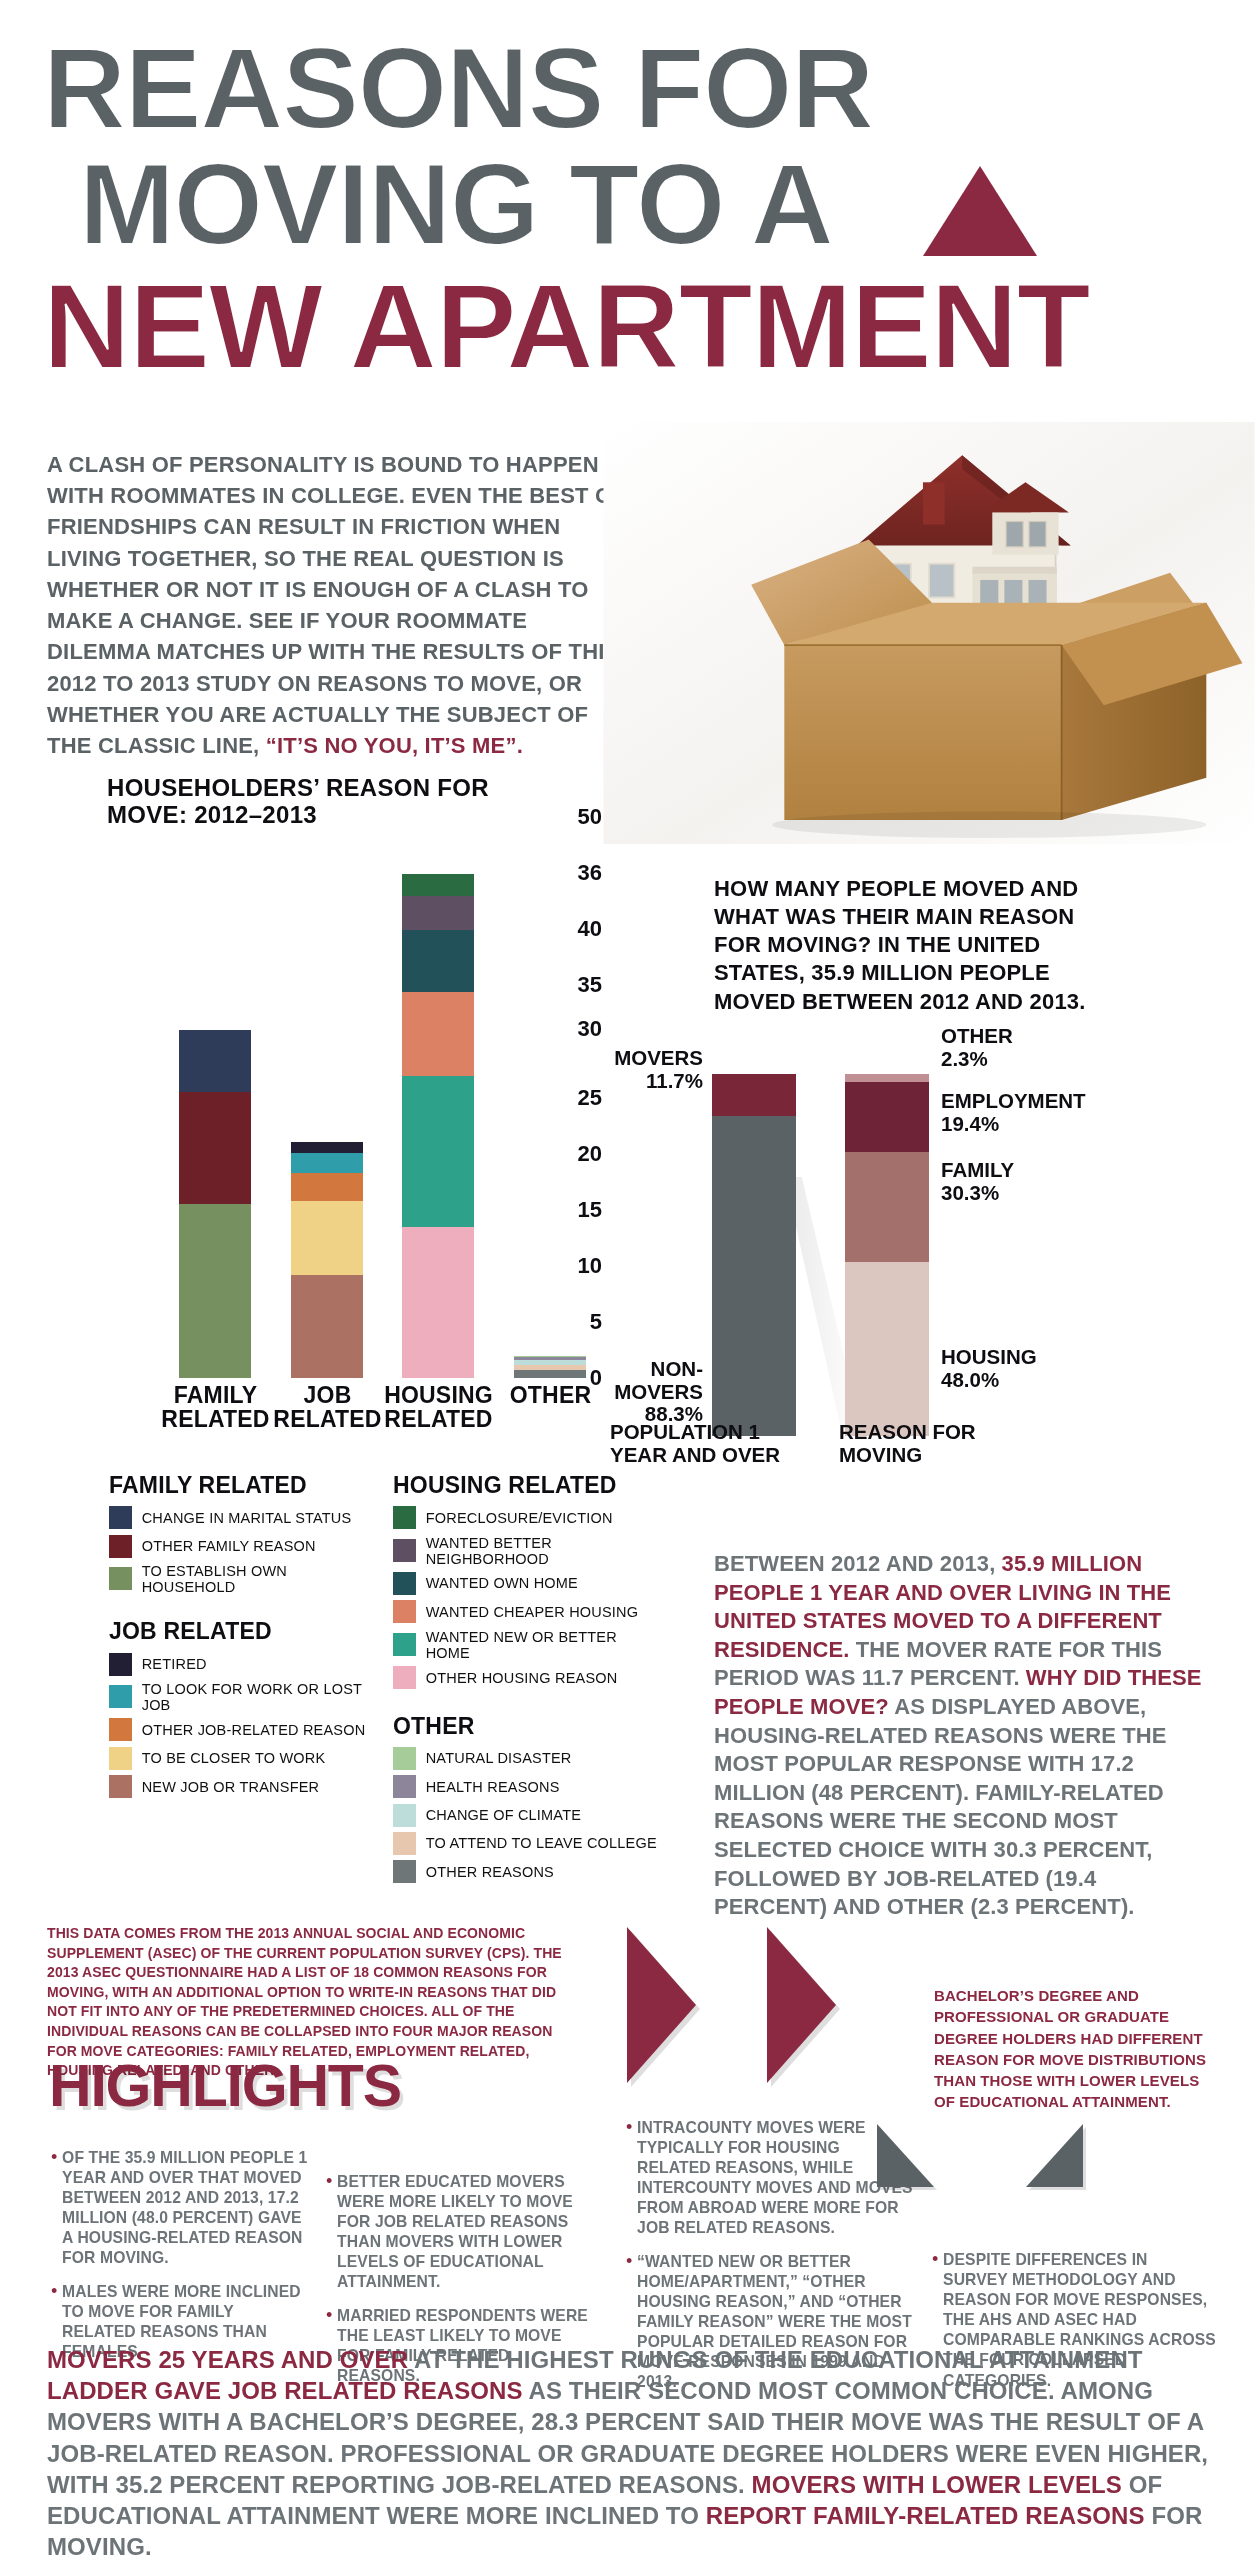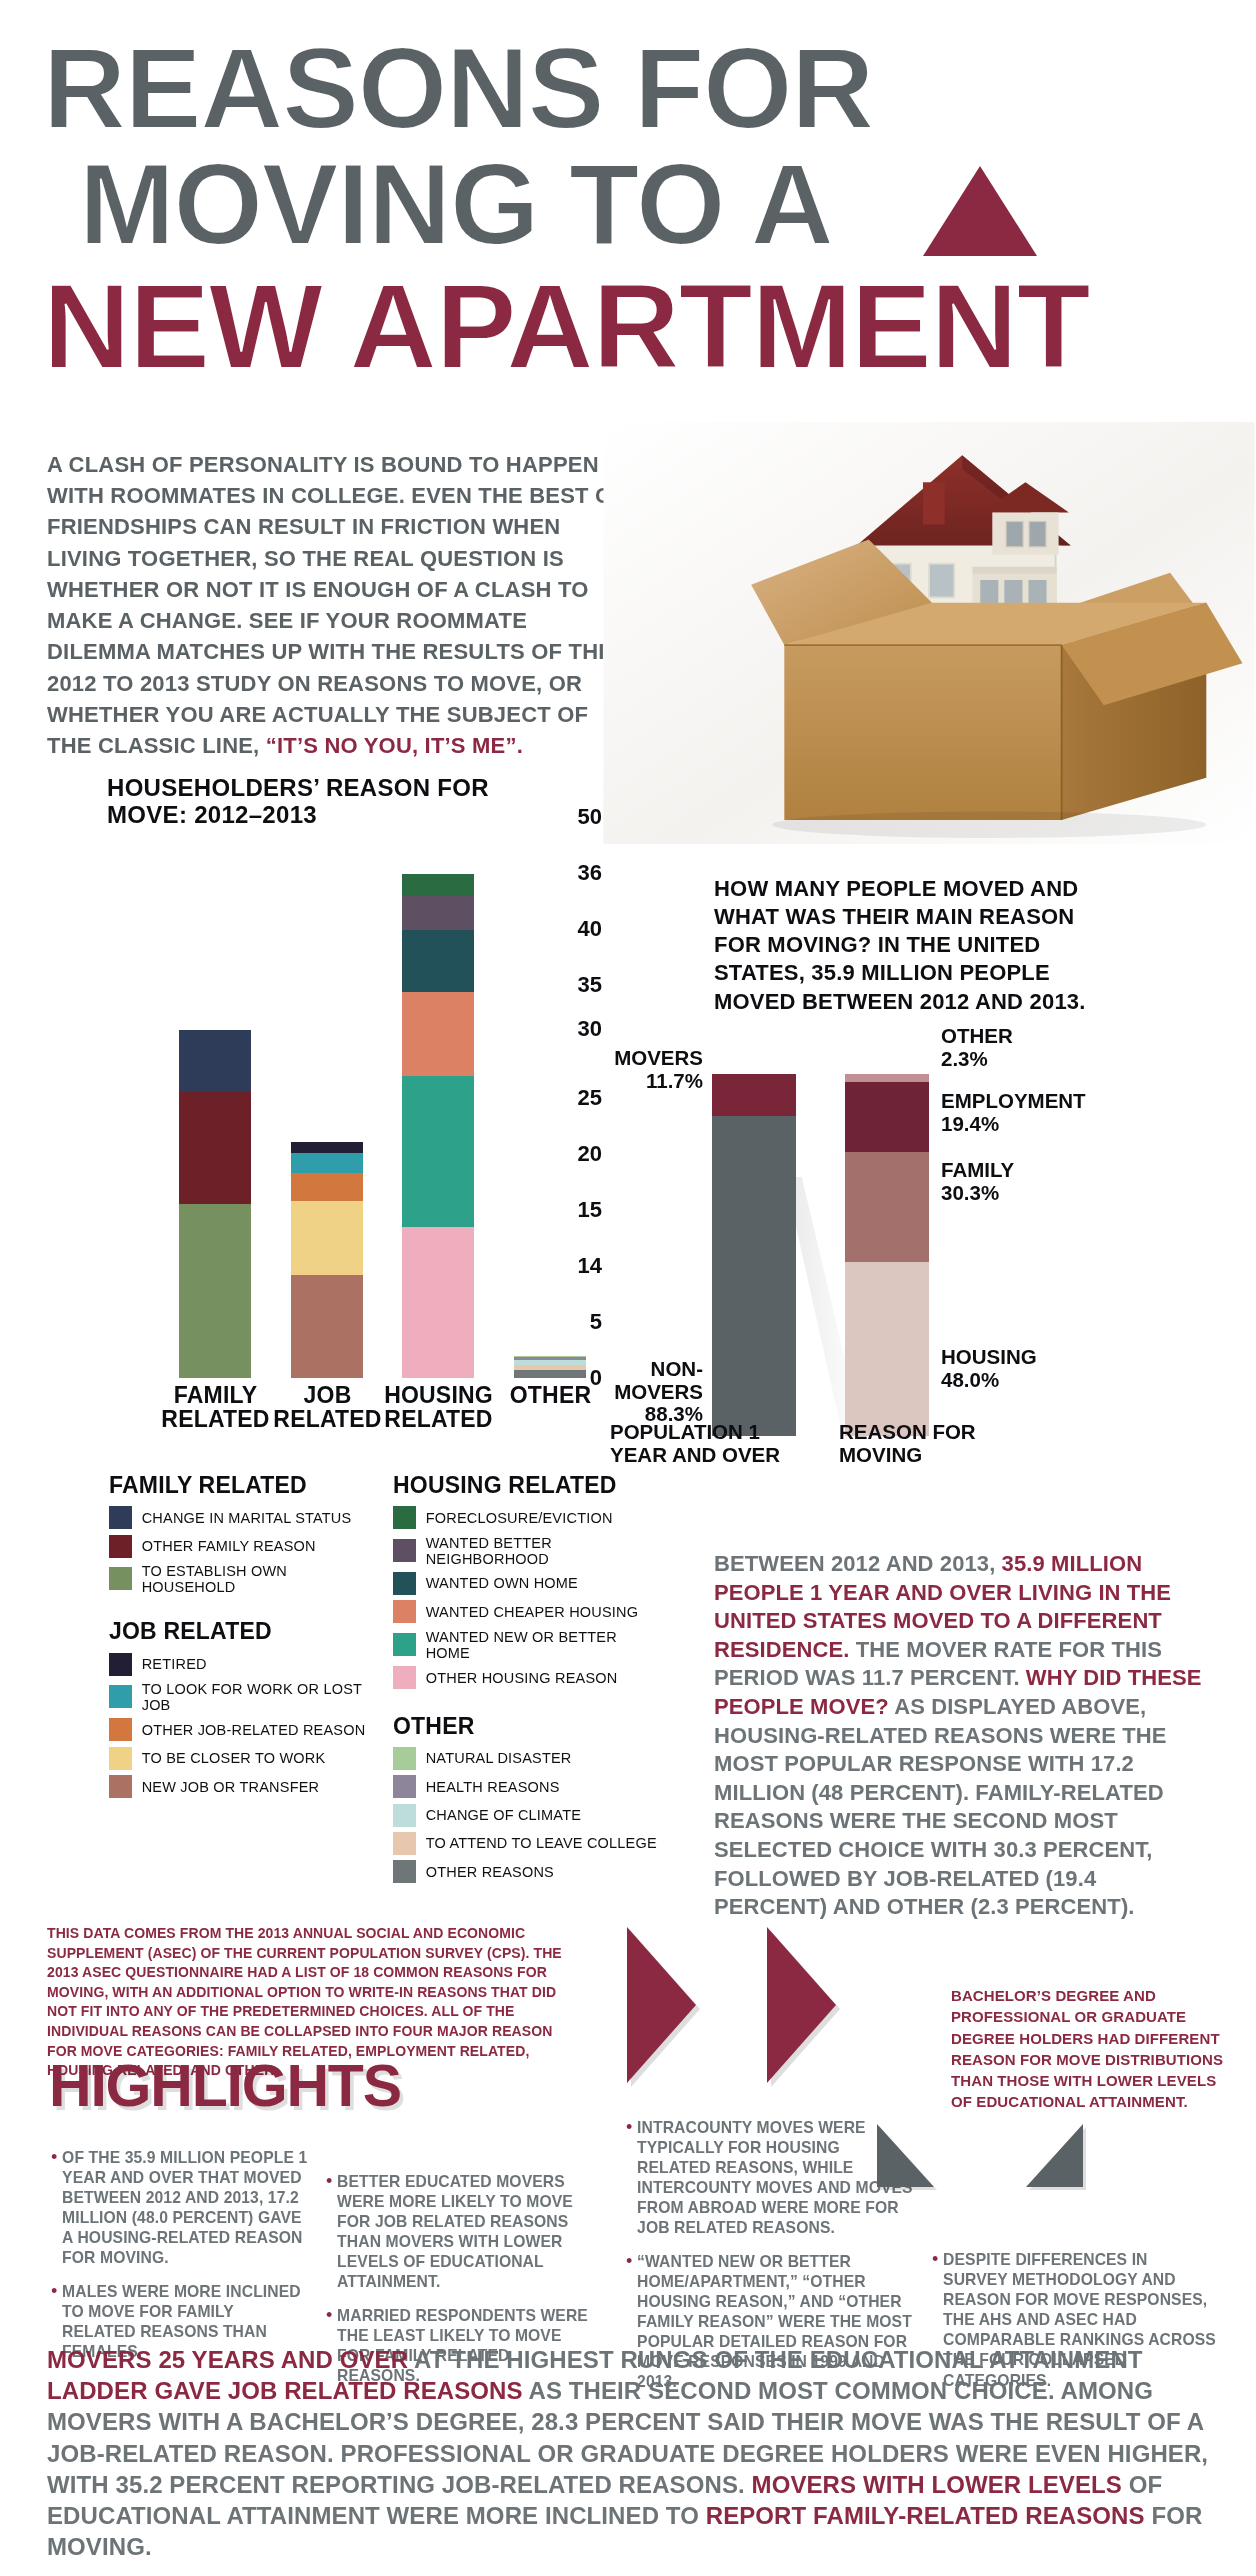--- a/index.html
+++ b/index.html
@@ -168,21 +168,21 @@
   .tri-g-right {
     position:absolute; width:0;height:0;
     border-top:63px solid transparent;
     border-right:57px solid #5b6265;
     filter:drop-shadow(3.6px 3.6px 0 rgba(0,0,0,0.13));
   }
 
   #grad-note {
     left:934px; top:1985px; width:284px;
     font-size:15px; font-weight:bold; color:#8c2942;
-    line-height:1.42; letter-spacing:0.1px;margin-left:17px;
+    line-height:1.42; letter-spacing:0.1px;
   }
 
   
   #footer {
     left:47px; top:2344px; width:1164px;
     font-size:24px; font-weight:bold; line-height:1.3;
     color:#6d7478; letter-spacing:0.1px;
   }
   #footer .red { color:#8c2942; }
 </style>
@@ -279,21 +279,21 @@
 <div id="chart-area" class="abs">
   <div id="yticks">
       <div class="ytick" style="top: 0px;">50</div>
       <div class="ytick" style="top: 56px;">36</div>
       <div class="ytick" style="top: 112px;">40</div>
       <div class="ytick" style="top: 168px;">35</div>
       <div class="ytick" style="top: 212px;">30</div>
       <div class="ytick" style="top: 281px;">25</div>
       <div class="ytick" style="top: 337px;">20</div>
       <div class="ytick" style="top: 393px;">15</div>
-      <div class="ytick" style="top: 449px;">14</div>
+      <div class="ytick" style="top: 449px;">10</div>
       <div class="ytick" style="top: 505px;">5</div>
       <div class="ytick" style="top: 561px;">0</div>
     </div>
   <div id="plot">
       <div class="barcol" style="left: 0px;">
         <div class="seg" title="CHANGE IN MARITAL STATUS" style="height: 62px; background: rgb(46, 60, 90);"></div>
         <div class="seg" title="OTHER FAMILY REASON" style="height: 112px; background: rgb(110, 32, 41);"></div>
         <div class="seg" title="TO ESTABLISH OWN HOUSEHOLD" style="height: 174px; background: rgb(118, 145, 95);"></div>
       </div>
       <div class="xlabel" style="left: -18px; white-space: pre-line;">FAMILY

